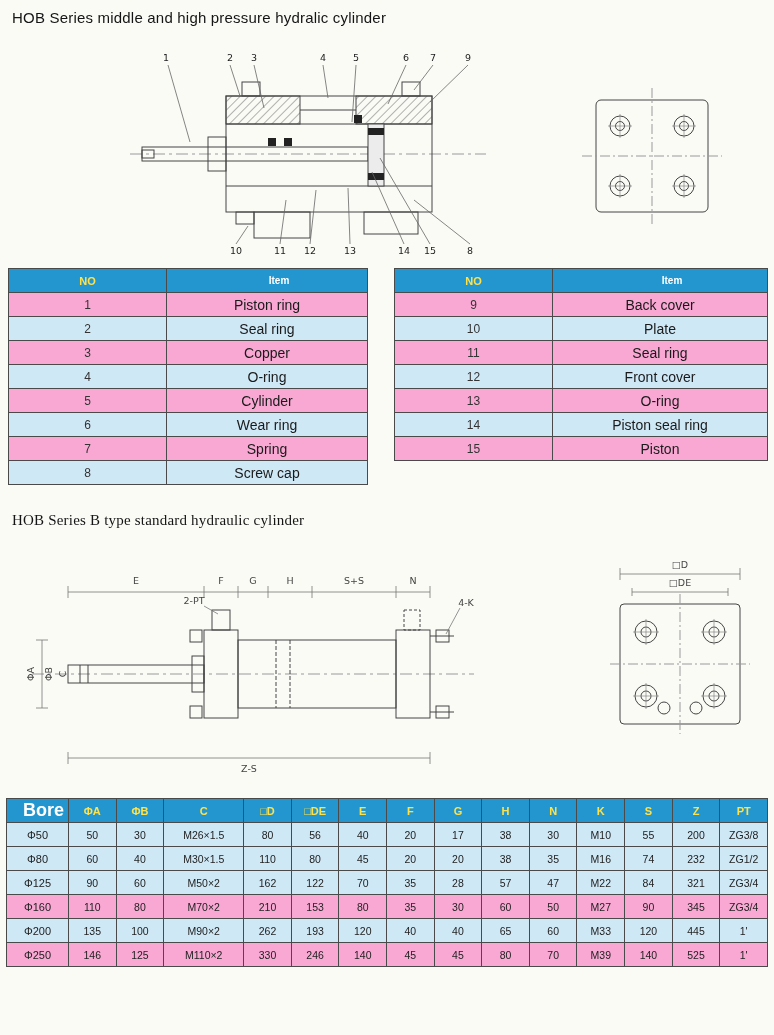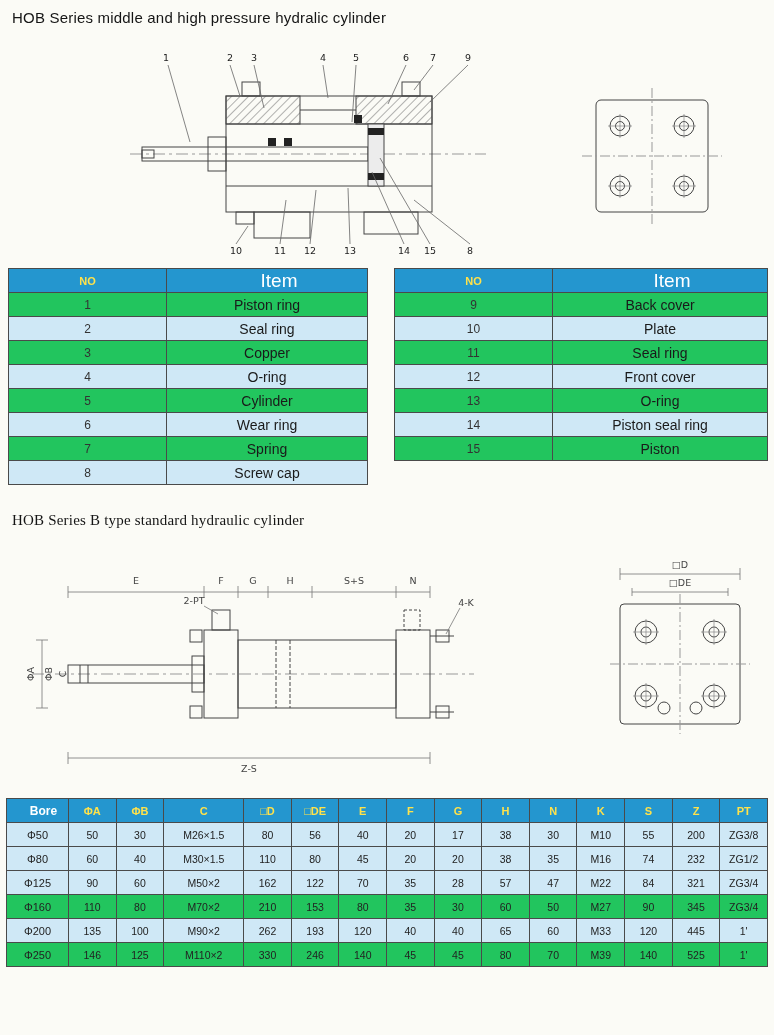--- a/index.html
+++ b/index.html
@@ -14,39 +14,39 @@
   #title1 { top:9px; }
   #title2 { top:512px;font-family:Liberation Serif, serif; }
 
   .diagram { position:absolute; }
   #diagram1 { left:118px; top:48px; }
   #diagram2 { left:22px; top:544px; }
   svg text { font-family:"DejaVu Sans",sans-serif; font-size:10px; fill:#333; }
   svg text.callout { font-size:9.5px; fill:#222; }
   svg text.dim { font-size:9.5px; fill:#444; }
 
-  table { border-collapse:collapse; table-layout:fixed; background:#22c55e; }
+  table { border-collapse:collapse; table-layout:fixed; background:#f9a8d4; }
   th,td { overflow:hidden; white-space:nowrap; }
 
   .parts-wrap { position:absolute; top:268px; left:8px; width:760px; display:flex; align-items:flex-start; }
   .parts-table { width:360px; }
   #parts-right { width:374px; margin-left:26px; }
   .parts-table th, .parts-table td { border:1px solid var(--border-dark,#4a4a4a); text-align:center; }
   .parts-table thead th { background:var(--header-blue,#2496cf); height:24px; }
   .parts-table .th-no { color:var(--header-yellow,#ffe24a); font-size:11px; font-weight:bold; width:158px; }
-  .parts-table .th-item { color:#fff; font-size:19px; font-weight:normal;padding-left:24px; }
+  .parts-table .th-item { color:#fff; font-size:10px; font-weight:bold;padding-left:24px; }
   .parts-table td { height:24px; font-size:14px; color:var(--text-dark,#1a1a1a); }
   .parts-table td.col-first { font-size:12px; color:#333; }
   tr.alt { background:var(--row-alt-blue,#cfe8f6); }
 
   .spec-wrap { position:absolute; top:798px; left:6px; width:762px; }
   .spec-table { width:762px; }
   .spec-table th, .spec-table td { border:1px solid var(--border-dark,#4a4a4a); text-align:center; }
   .spec-table thead th { background:var(--header-blue,#2496cf); color:var(--header-yellow,#ffe24a); font-size:11px; font-weight:bold; height:24px; }
-  .spec-table thead th.col-first { color:#fff; font-size:12px;padding-left:12px; }
+  .spec-table thead th.col-first { color:#fff; font-size:18px;padding-left:12px; }
   .spec-table td { height:24px; font-size:10.5px; color:#222; }
   .spec-table td.col-first { font-size:11px; }
 </style>
 </head>
 <body>
 
 <div class="page-title" id="title1">HOB Series middle and high pressure hydralic cylinder</div>
 
 <svg id="diagram1" class="diagram" width="645" height="214" viewBox="0 0 645 214">
   <defs>

